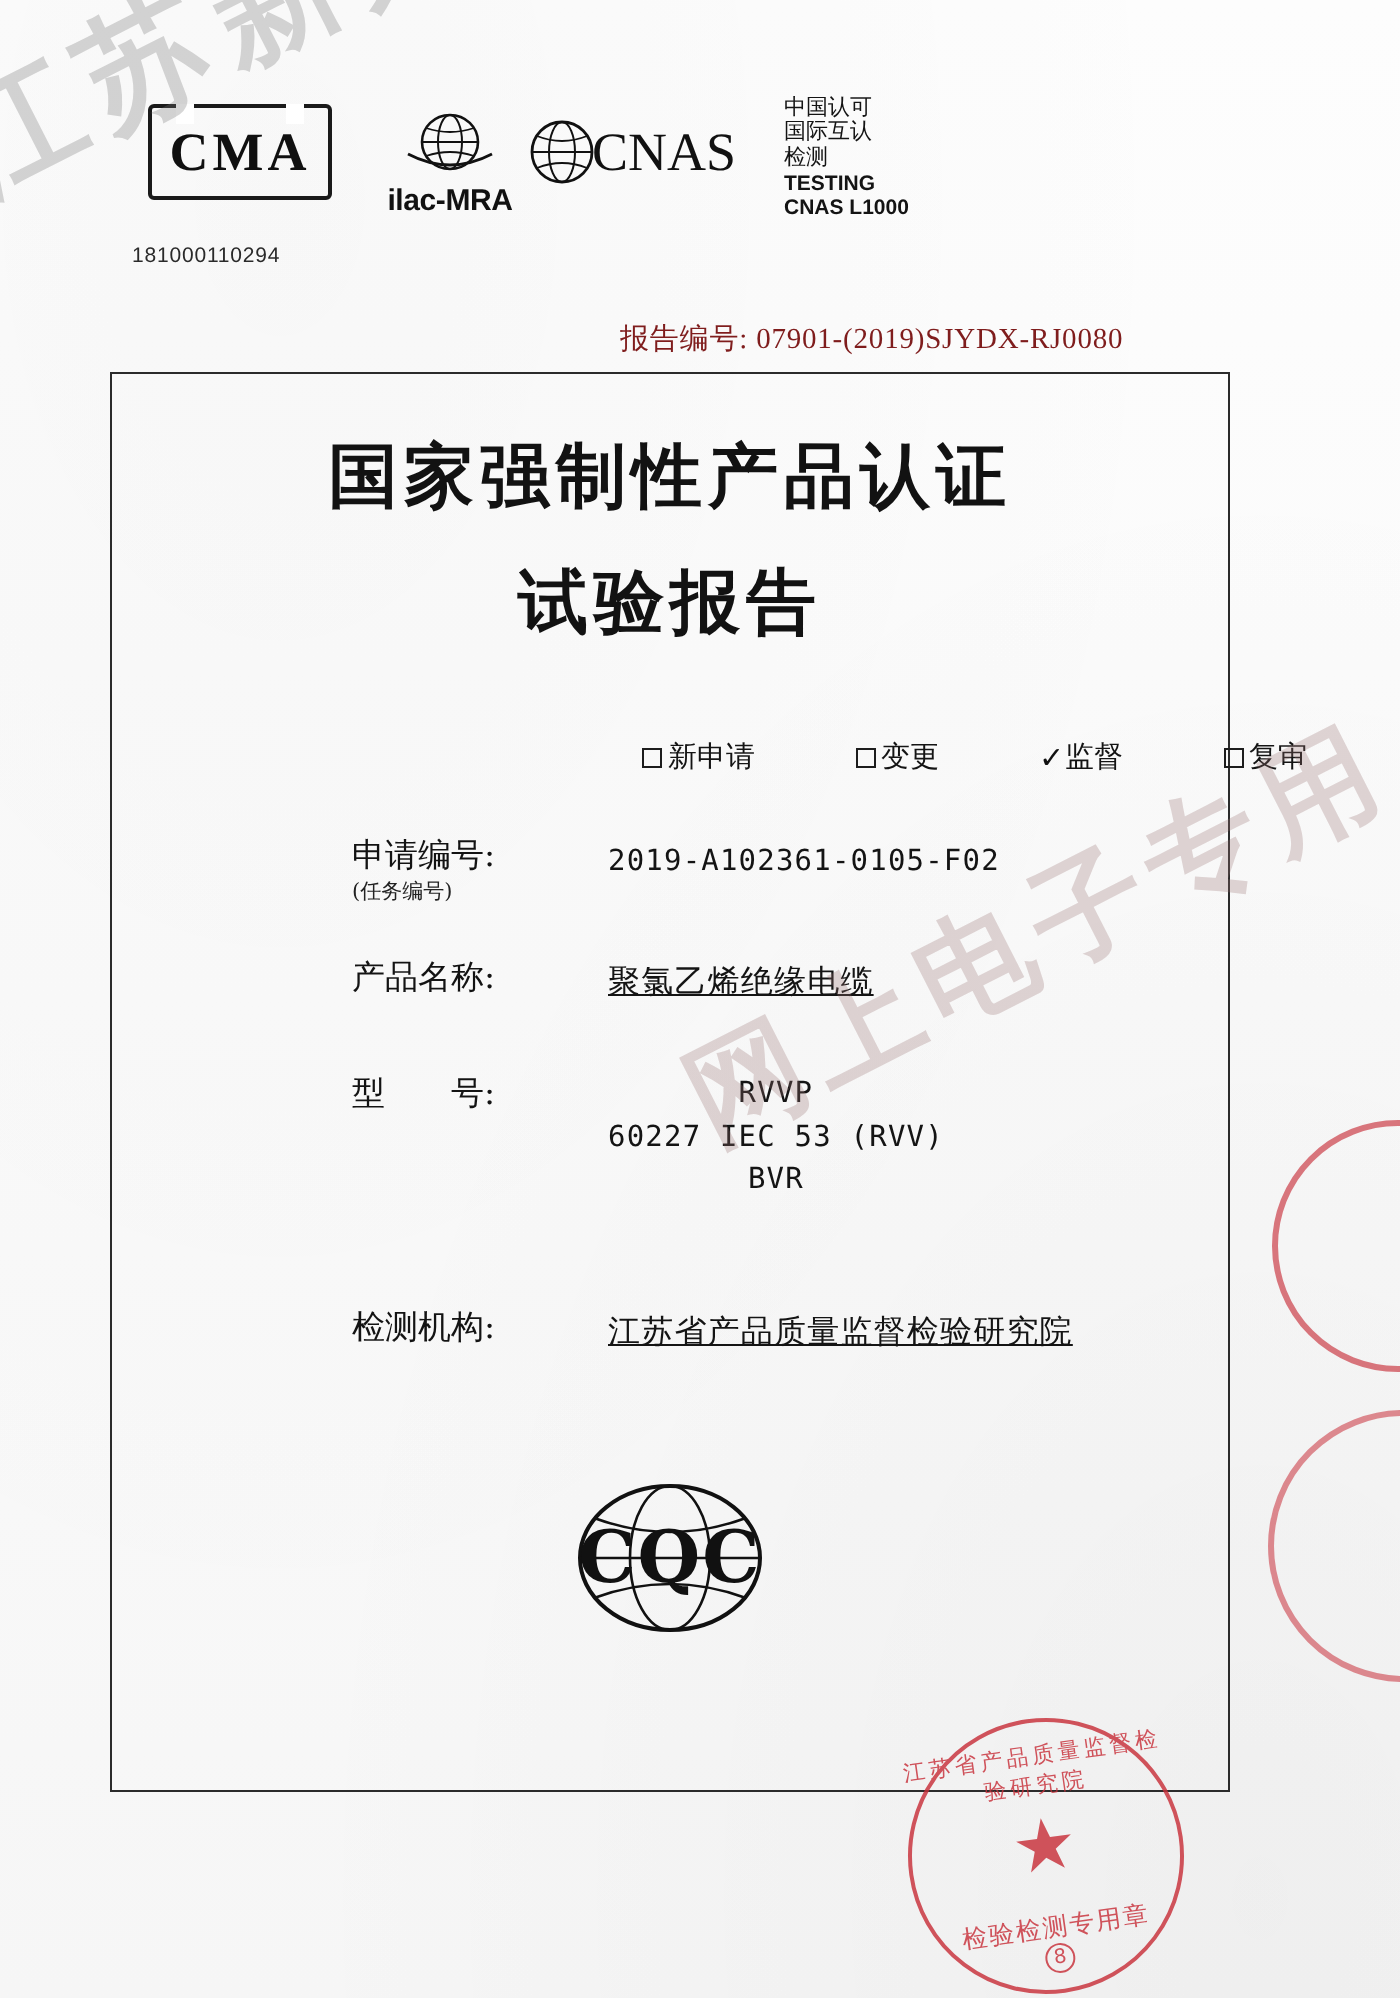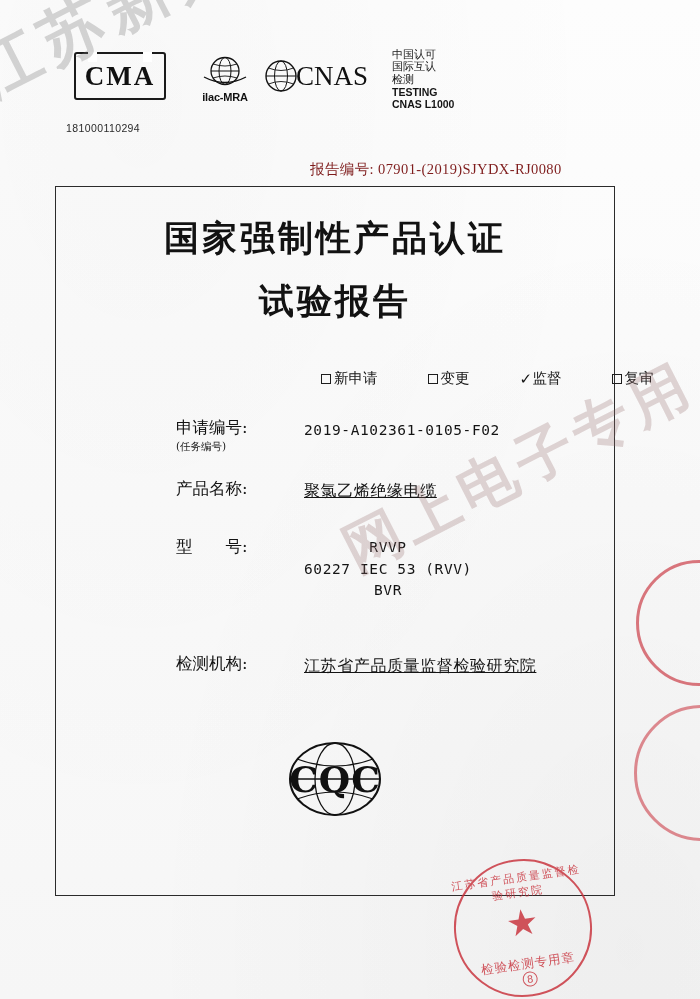--- a/index.html
+++ b/index.html
@@ -80,21 +80,21 @@
     width: 66px;
     height: 44px;
     text-align: center;
   }
   .ilac .globe {
     width: 46px;
     height: 30px;
     margin: 0 auto;
   }
   .ilac .ilac-text {
-    font-size: 11px;
+    font-size: 15px;
     font-weight: bold;
     letter-spacing: -0.2px;
     color: #111;
     font-family: "Liberation Sans", sans-serif;
     margin-top: 1px;
   }
 
   .cnas {
     position: absolute;
     left: 190px;

